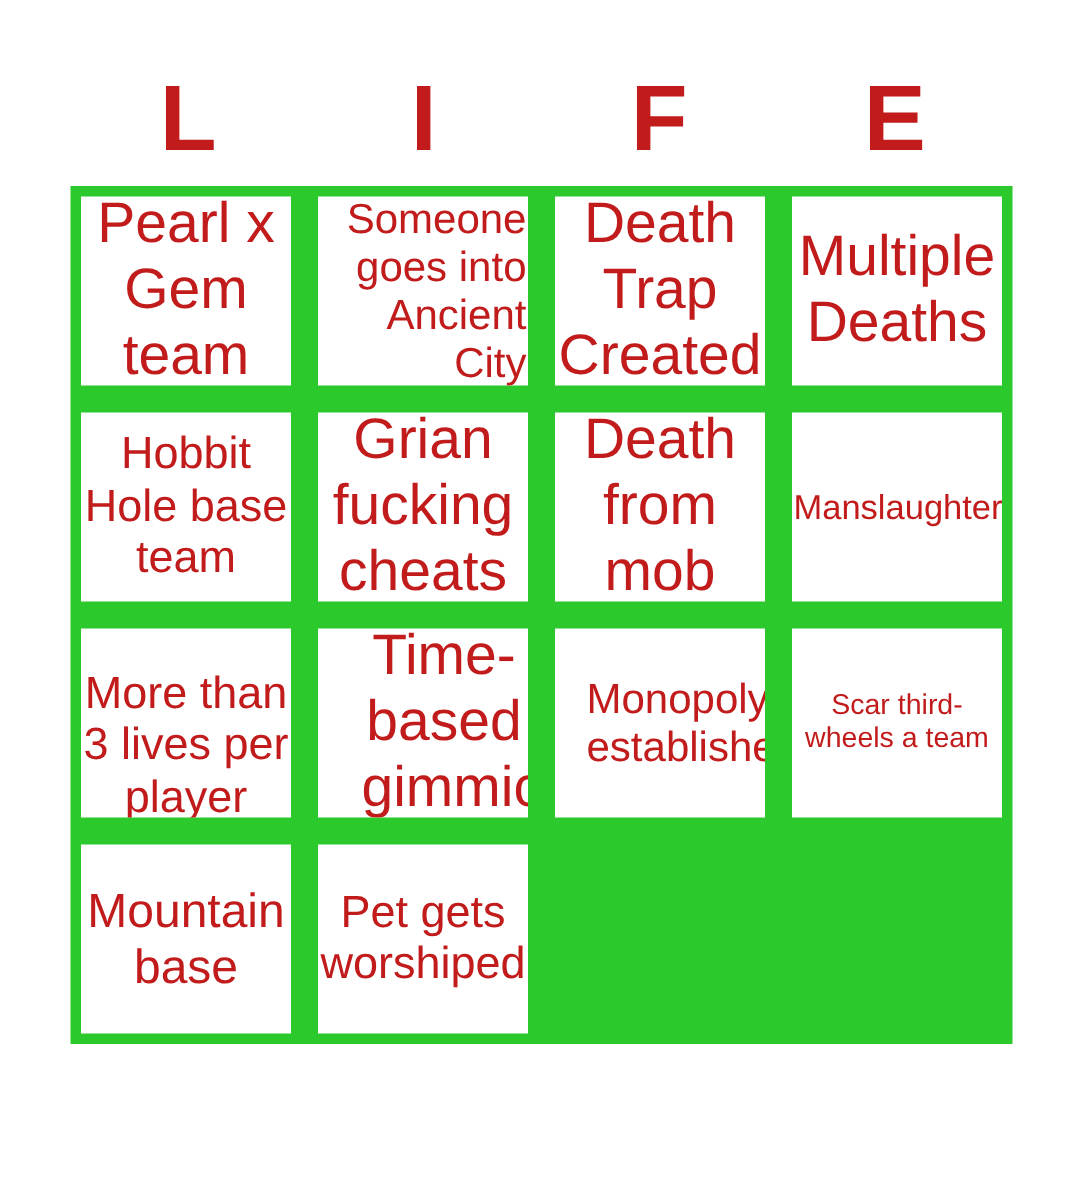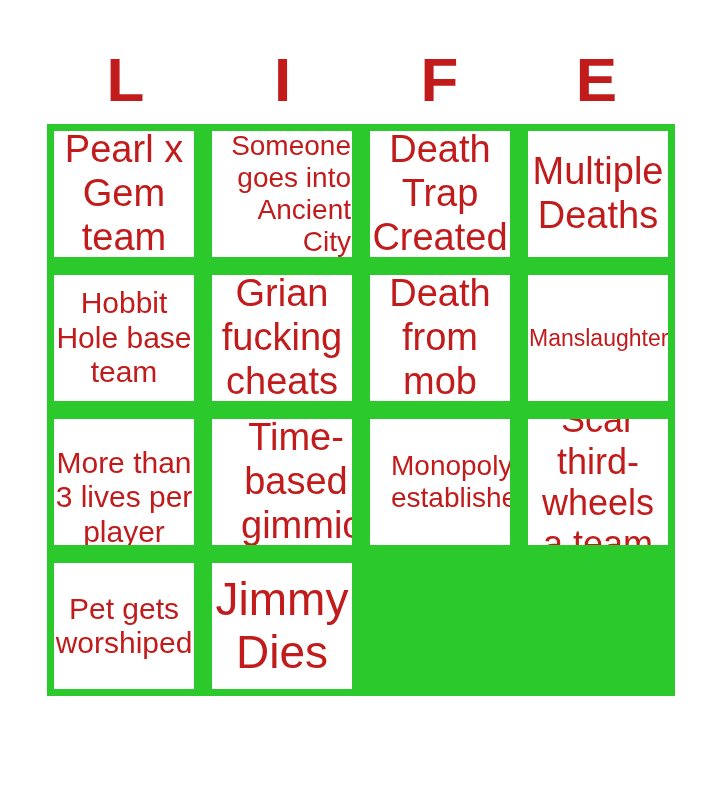--- a/index.html
+++ b/index.html
@@ -101,22 +101,22 @@
       <div class="cell">
         <span class="cell-text" style="font-size: 30px; margin-top: 31px;">More than 3 lives per player</span>
       </div>
       <div class="cell">
         <span class="cell-text" style="font-size: 38px; padding-left: 28px;">Time-based gimmick</span>
       </div>
       <div class="cell">
         <span class="cell-text" style="font-size: 28px; padding-left: 20px;">Monopoly established</span>
       </div>
       <div class="cell">
-        <span class="cell-text" style="font-size: 36px;">Scar third-wheels a team</span>
+        <span class="cell-text" style="font-size: 19px;">Scar third-wheels a team</span>
+      </div>
+      <div class="cell">
+        <span class="cell-text" style="font-size: 32px;">Mountain base</span>
       </div>
       <div class="cell">
         <span class="cell-text" style="font-size: 30px;">Pet gets worshiped</span>
-      </div>
-      <div class="cell">
-        <span class="cell-text" style="font-size: 46px;">Jimmy Dies</span>
       </div>
     </div>
 </div>
 
 </body></html>

